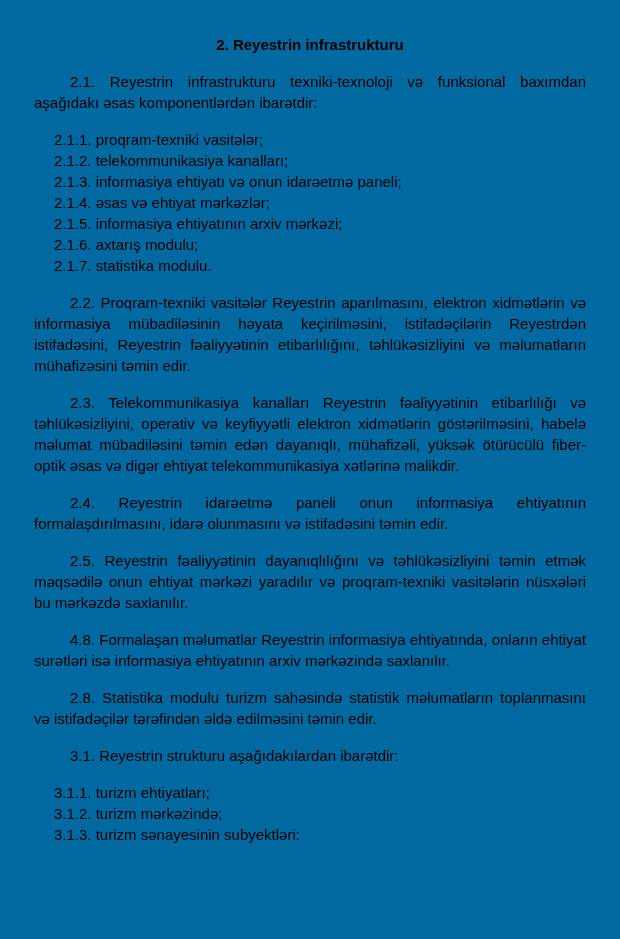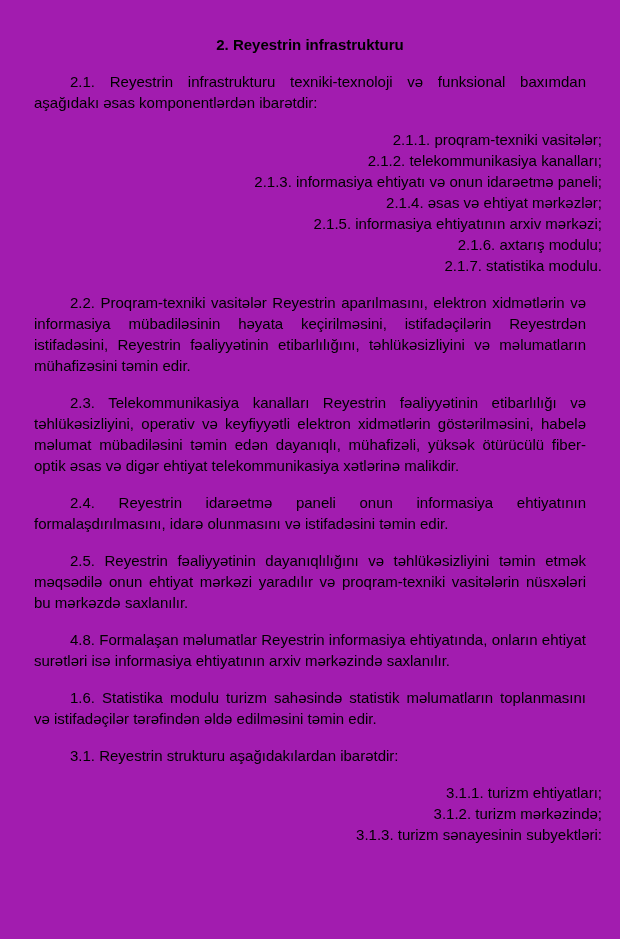--- a/index.html
+++ b/index.html
@@ -4,21 +4,21 @@
 <style>
   html, body {
     margin: 0;
     padding: 0;
     background: #ffffff;
   }
   .page {
     width: 620px;
     height: 939px;
     box-sizing: border-box;
-    background: #a21caf;
+    background: #0369a1;
     color: #000000;
     padding: 34px 18px 0 18px;
     font-family: "Liberation Sans", sans-serif;
     font-size: 15px;
     line-height: 21px;
     overflow: hidden;
   }
   .heading {
     font-weight: bold;
     text-align: center;
@@ -28,21 +28,21 @@
   .heading:first-child {
     margin-top: 0;
   }
   .para {
     margin: 16px;
     text-align: justify;
     text-indent: 36px;
   }
   .item {
     margin: 0;
-    text-align: right;
+    text-align: left;
     text-indent: 36px;
   }
 </style>
 </head>
 <body>
 
 <div class="page">
   <h2 class="heading">2. Reyestrin infrastrukturu</h2>
   <p class="para">2.1. Reyestrin infrastrukturu texniki-texnoloji və funksional baxımdan aşağıdakı əsas komponentlərdən ibarətdir:</p>
   <p class="item">2.1.1. proqram-texniki vasitələr;</p>
@@ -50,18 +50,18 @@
   <p class="item">2.1.3. informasiya ehtiyatı və onun idarəetmə paneli;</p>
   <p class="item">2.1.4. əsas və ehtiyat mərkəzlər;</p>
   <p class="item">2.1.5. informasiya ehtiyatının arxiv mərkəzi;</p>
   <p class="item">2.1.6. axtarış modulu;</p>
   <p class="item">2.1.7. statistika modulu.</p>
   <p class="para">2.2. Proqram-texniki vasitələr Reyestrin aparılmasını, elektron xidmətlərin və informasiya mübadiləsinin həyata keçirilməsini, istifadəçilərin Reyestrdən istifadəsini, Reyestrin fəaliyyətinin etibarlılığını, təhlükəsizliyini və məlumatların mühafizəsini təmin edir.</p>
   <p class="para">2.3. Telekommunikasiya kanalları Reyestrin fəaliyyətinin etibarlılığı və təhlükəsizliyini, operativ və keyfiyyətli elektron xidmətlərin göstərilməsini, habelə məlumat mübadiləsini təmin edən dayanıqlı, mühafizəli, yüksək ötürücülü fiber-optik əsas və digər ehtiyat telekommunikasiya xətlərinə malikdir.</p>
   <p class="para">2.4. Reyestrin idarəetmə paneli onun informasiya ehtiyatının formalaşdırılmasını, idarə olunmasını və istifadəsini təmin edir.</p>
   <p class="para">2.5. Reyestrin fəaliyyətinin dayanıqlılığını və təhlükəsizliyini təmin etmək məqsədilə onun ehtiyat mərkəzi yaradılır və proqram-texniki vasitələrin nüsxələri bu mərkəzdə saxlanılır.</p>
   <p class="para">4.8. Formalaşan məlumatlar Reyestrin informasiya ehtiyatında, onların ehtiyat surətləri isə informasiya ehtiyatının arxiv mərkəzində saxlanılır.</p>
-  <p class="para">1.6. Statistika modulu turizm sahəsində statistik məlumatların toplanmasını və istifadəçilər tərəfindən əldə edilməsini təmin edir.</p>
+  <p class="para">2.8. Statistika modulu turizm sahəsində statistik məlumatların toplanmasını və istifadəçilər tərəfindən əldə edilməsini təmin edir.</p>
   <p class="para">3.1. Reyestrin strukturu aşağıdakılardan ibarətdir:</p>
   <p class="item">3.1.1. turizm ehtiyatları;</p>
   <p class="item">3.1.2. turizm mərkəzində;</p>
   <p class="item">3.1.3. turizm sənayesinin subyektləri:</p>
 </div>
 
 </body></html>

